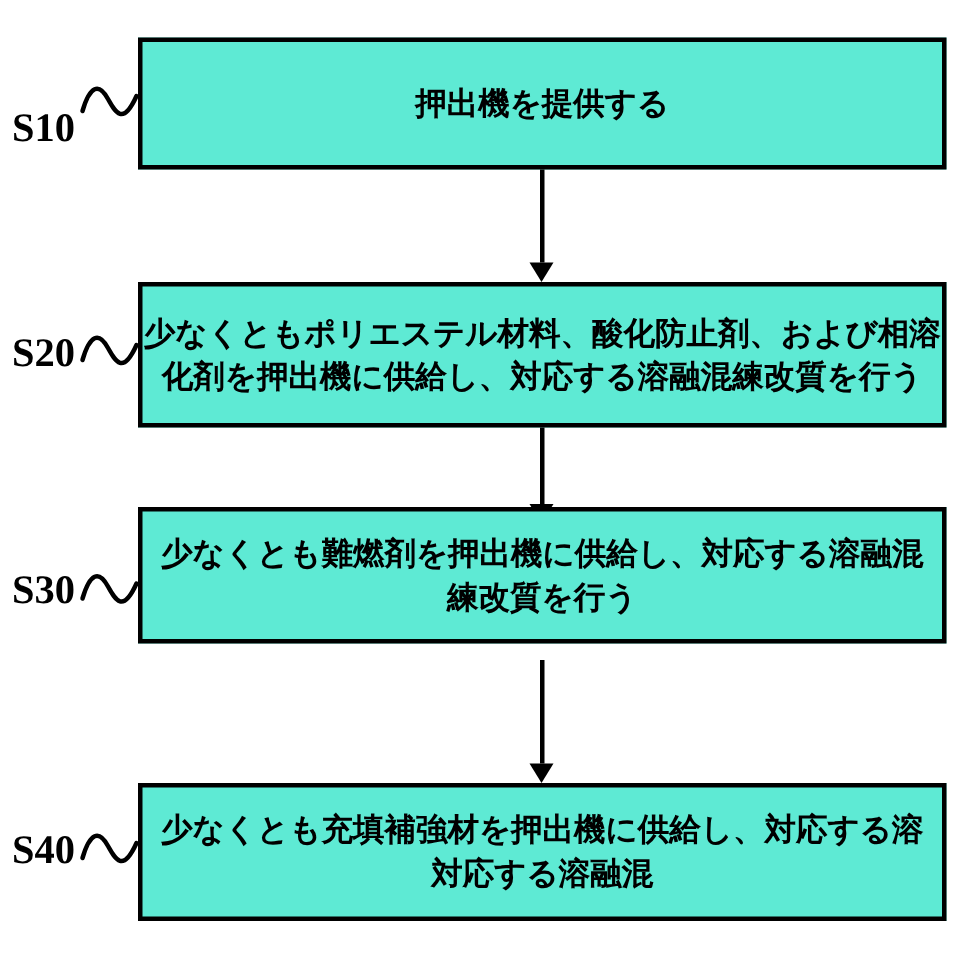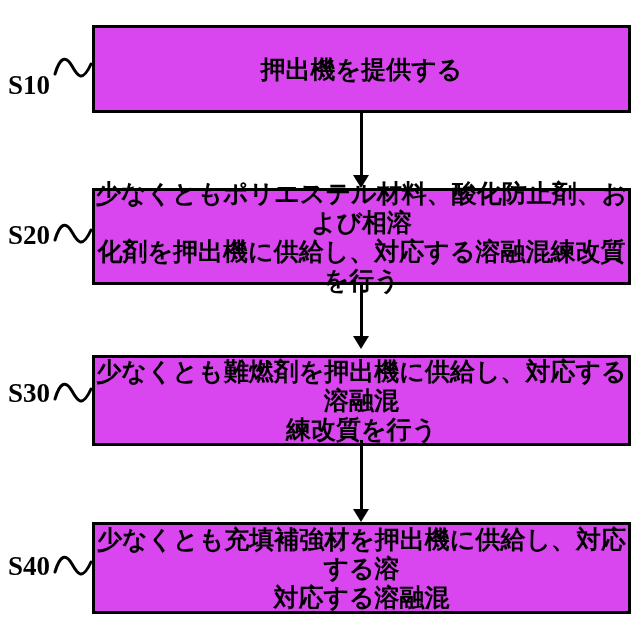--- a/index.html
+++ b/index.html
@@ -4,27 +4,27 @@
 <style>
   html,body { margin:0; padding:0; background:#ffffff; }
   .canvas {
     position:relative; width:640px; height:640px; background:#ffffff;
     font-family:"DejaVu Sans", sans-serif; color:#000;
     overflow:hidden;
   }
   
   .box {
     position:absolute; left:92px; width:539px; box-sizing:border-box;
-    border:3px solid #000; background:#d946ef;
+    border:3px solid #000; background:#5eead4;
     display:flex; flex-direction:column; justify-content:center; align-items:center;
-    text-align:center; font-weight:bold; font-size:25px; line-height:29px;
+    text-align:center; font-weight:bold; font-size:21px; line-height:29px;
   }
   .box1 { top:25px;  height:88px; }
   .box2 { top:188px; height:97px; }
-  .box3 { top:355px; height:91px; }
+  .box3 { top:338px; height:91px; }
   .box4 { top:522px; height:92px;align-items:flex-end; }
   .bline { width:100%; }
   
   .slabel {
     position:absolute; left:8px; width:52px;
     font-family:"Liberation Serif","DejaVu Serif",serif;
     font-weight:bold; font-size:27px; line-height:27px; text-align:left;
   }
   .slabel1 { top:72px; }
   .slabel2 { top:222px; }

